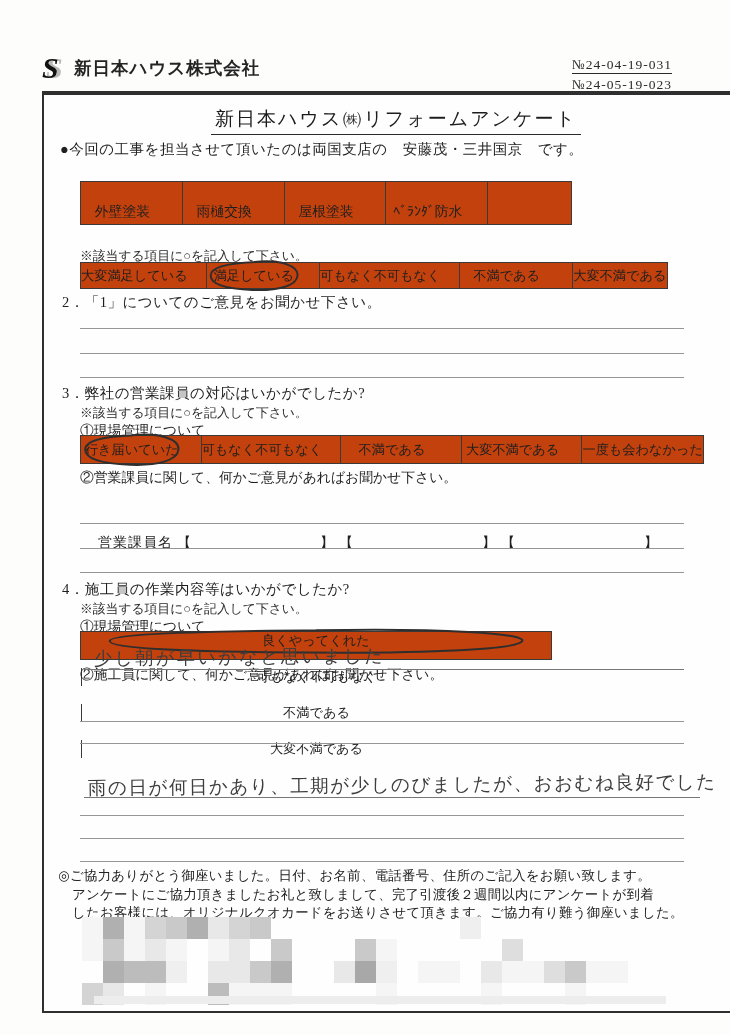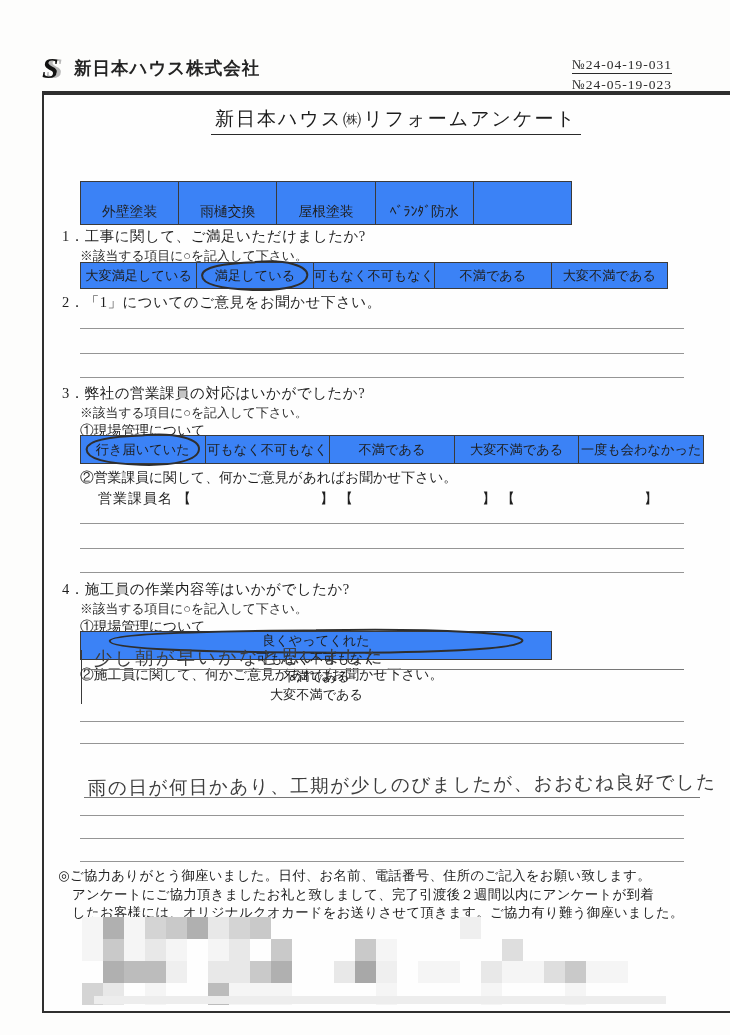--- a/index.html
+++ b/index.html
@@ -35,41 +35,41 @@
     position:static;display:inline-block;font-size:19px;letter-spacing:2px;color:#1c1c1c;
     border-bottom:1.6px solid #2a2a2a;padding:0 4px 2px 4px;
   }
   .intro{left:16px;top:45px;font-size:14.5px;letter-spacing:0.5px;}
 
   .q-title{font-size:14.5px;letter-spacing:0.5px;color:#1e1e1e;}
   .q-note{font-size:12.8px;color:#2a2a2a;}
   .q-sub{font-size:13.8px;color:#1e1e1e;}
 
   
-  .opt-row{display:flex;border:1.6px solid #3a3a3a;background:#3b82f6;}
+  .opt-row{display:flex;border:1.6px solid #3a3a3a;background:#c2410c;gap:18px;}
   .opt-row .cell{
     position:relative;flex:1 1 0;display:flex;align-items:center;justify-content:center;
     border-left:1.4px solid #3a3a3a;font-size:13.2px;white-space:nowrap;overflow:visible;
   }
   .opt-row .cell:first-child{border-left:none;}
   .work-table .cell{align-items:flex-end;padding-bottom:3px;font-size:13.8px;}
   .circle-mark{position:absolute;left:-3px;top:-5px;width:calc(100% + 6px);height:calc(100% + 10px);pointer-events:none;}
 
   
   .rule{border-bottom:1.3px solid #959595;height:0;}
 
   
   .hand{
     font-family:"DejaVu Sans","Liberation Sans",sans-serif;
     color:#3d3d3d;letter-spacing:2.5px;transform:rotate(-0.6deg);
     white-space:nowrap;
   }
   .ans-line{border-bottom:1.4px solid #777;}
 
-  .staff-row{display:flex;align-items:flex-end;font-size:14px;letter-spacing:1px;}
+  .staff-row{display:flex;align-items:flex-end;font-size:14px;letter-spacing:1px;margin-top:44px;}
   .staff-row span{position:static;}
   .staff-row .grp{display:inline-flex;justify-content:space-between;width:158px;margin-left:4px;}
 
   .footer{font-size:13.4px;line-height:18.6px;letter-spacing:0.3px;color:#222;}
 
   .mosaic{overflow:hidden;}
   .mosaic i{position:absolute;display:block;}
   .strip{background:#ededed;}
 </style>
 </head>
@@ -87,40 +87,40 @@
   <span class="no">№24-04-19-031</span>
   <span class="no">№24-05-19-023</span>
 </div>
 
 <div class="sheet">
 
   <div class="title-wrap">
     <span class="title">新日本ハウス㈱リフォームアンケート</span>
   </div>
 
+  <div class="intro">●今回の工事を担当させて頂いたのは両国支店の　安藤茂・三井国京　です。</div>
 
   <div class="opt-row work-table" style="left:36px;top:86px;width:490px;height:42px;">
       <div class="cell">
         <span style="position: static;">外壁塗装</span>
       </div>
       <div class="cell">
         <span style="position: static;">雨樋交換</span>
       </div>
       <div class="cell">
         <span style="position: static;">屋根塗装</span>
       </div>
       <div class="cell">
         <span style="position: static;">ﾍﾞﾗﾝﾀﾞ防水</span>
       </div>
       <div class="cell">
         <span style="position: static;"></span>
       </div>
     </div>
 
-  <div class="q-title" style="left:18px;top:132px;">1．工事に関して、ご満足いただけましたか?</div>
   <div class="q-note" style="left:36px;top:153px;">※該当する項目に○を記入して下さい。</div>
   <div class="opt-row" style="left:36px;top:167px;width:586px;height:25px;">
       <div class="cell">
         <span style="position: static;">大変満足している</span>
       </div>
       <div class="cell">
         <span style="position: static;">満足している</span>
         <svg class="circle-mark" viewBox="0 0 120 34" preserveAspectRatio="none">
           <path d="M60 4 C92 1 113 8 112 17 C111 27 89 32 58 31 C27 30 8 26 8 17 C8 8 32 5 62 4" fill="none" stroke="#2e2e2e" stroke-width="2" vector-effect="non-scaling-stroke"></path>
         </svg>

